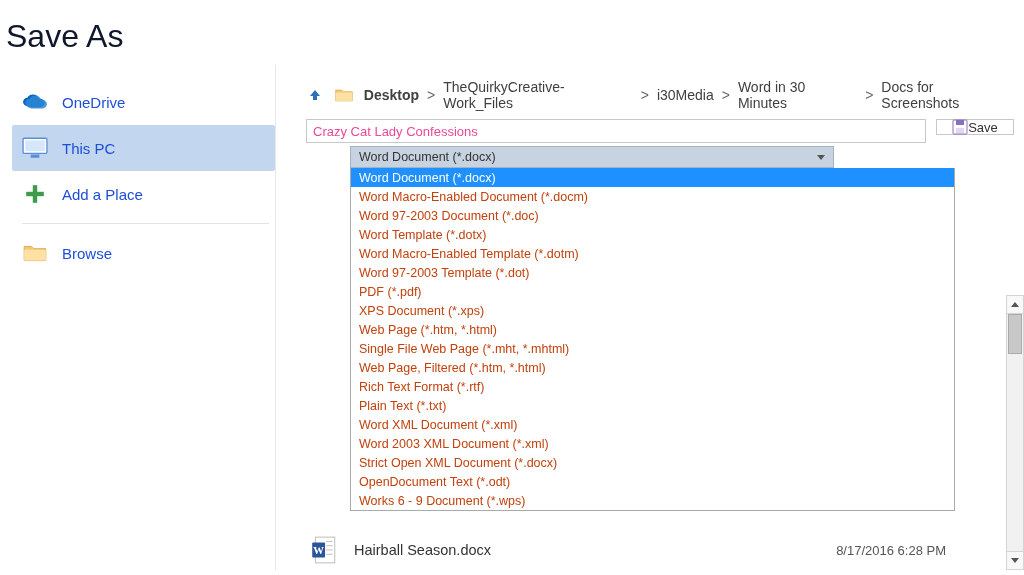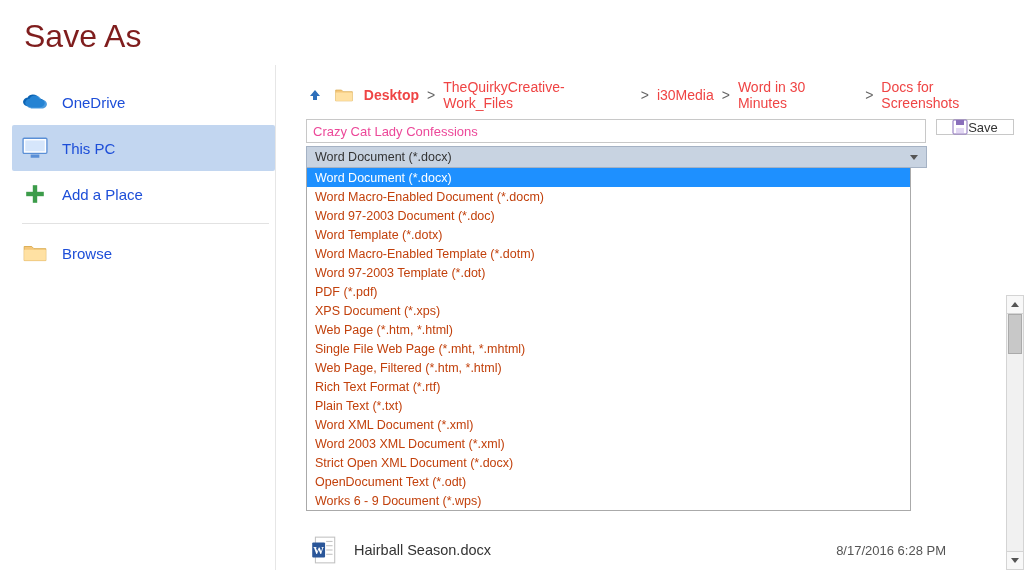--- a/index.html
+++ b/index.html
@@ -8,22 +8,22 @@
     background: #fff;
     width: 1024px;
     height: 575px;
     overflow: hidden;
     color: #333;
     font-size: 14px;
   }
   .title {
     font-size: 32px;
     font-weight: 300;
-    color: #7f1d1d;
-    padding: 18px 10px 10px 24px;
+    color: #0f172a;
+    padding: 18px 10px 10px 6px;
   }
   .layout {
     display: flex;
     height: calc(100% - 70px);
   }
   .sidebar {
     width: 275px;
     padding: 14px 0 0 12px;
   }
   .side-item {
@@ -60,21 +60,21 @@
   }
 
   .crumb-row {
     display: flex;
     align-items: center;
     gap: 6px;
     margin-bottom: 8px;
     font-size: 14px;
   }
   .crumb-sep { color: #666; margin: 0 2px; cursor: pointer;}
-  .crumb { color: #ef4444; cursor: pointer;}
+  .crumb { color: #404040; cursor: pointer;}
   .crumb.strong { font-weight: 600; }
   .crumb-up {
     width: 18px; height: 18px; display:flex; align-items:center; justify-content:center; cursor:pointer;
   }
   .crumb-folder { width:20px; height:16px; display:flex; margin:0 4px; cursor:pointer;}
 
   .name-row {
     display: flex;
     gap: 10px;
     align-items: flex-start;
@@ -97,22 +97,23 @@
     display: flex;
     align-items: center;
     justify-content: center;
     font-size: 13px;
     cursor: pointer;
   }
   .save-btn .save-ico { width:16px; height:16px; }
 
   .type-select {
     position: relative;
-    width: 621px;
+    width: 484px;
     margin-bottom: 0;
+    margin-left: 44px;
   }
   .type-select .selected-row {
     height: 22px;
     background: #c8d3e1;
     border: 1px solid #a5b2c4;
     color: #333;
     font-size: 12.5px;
     display: flex;
     align-items: center;
     padding: 0 8px;

